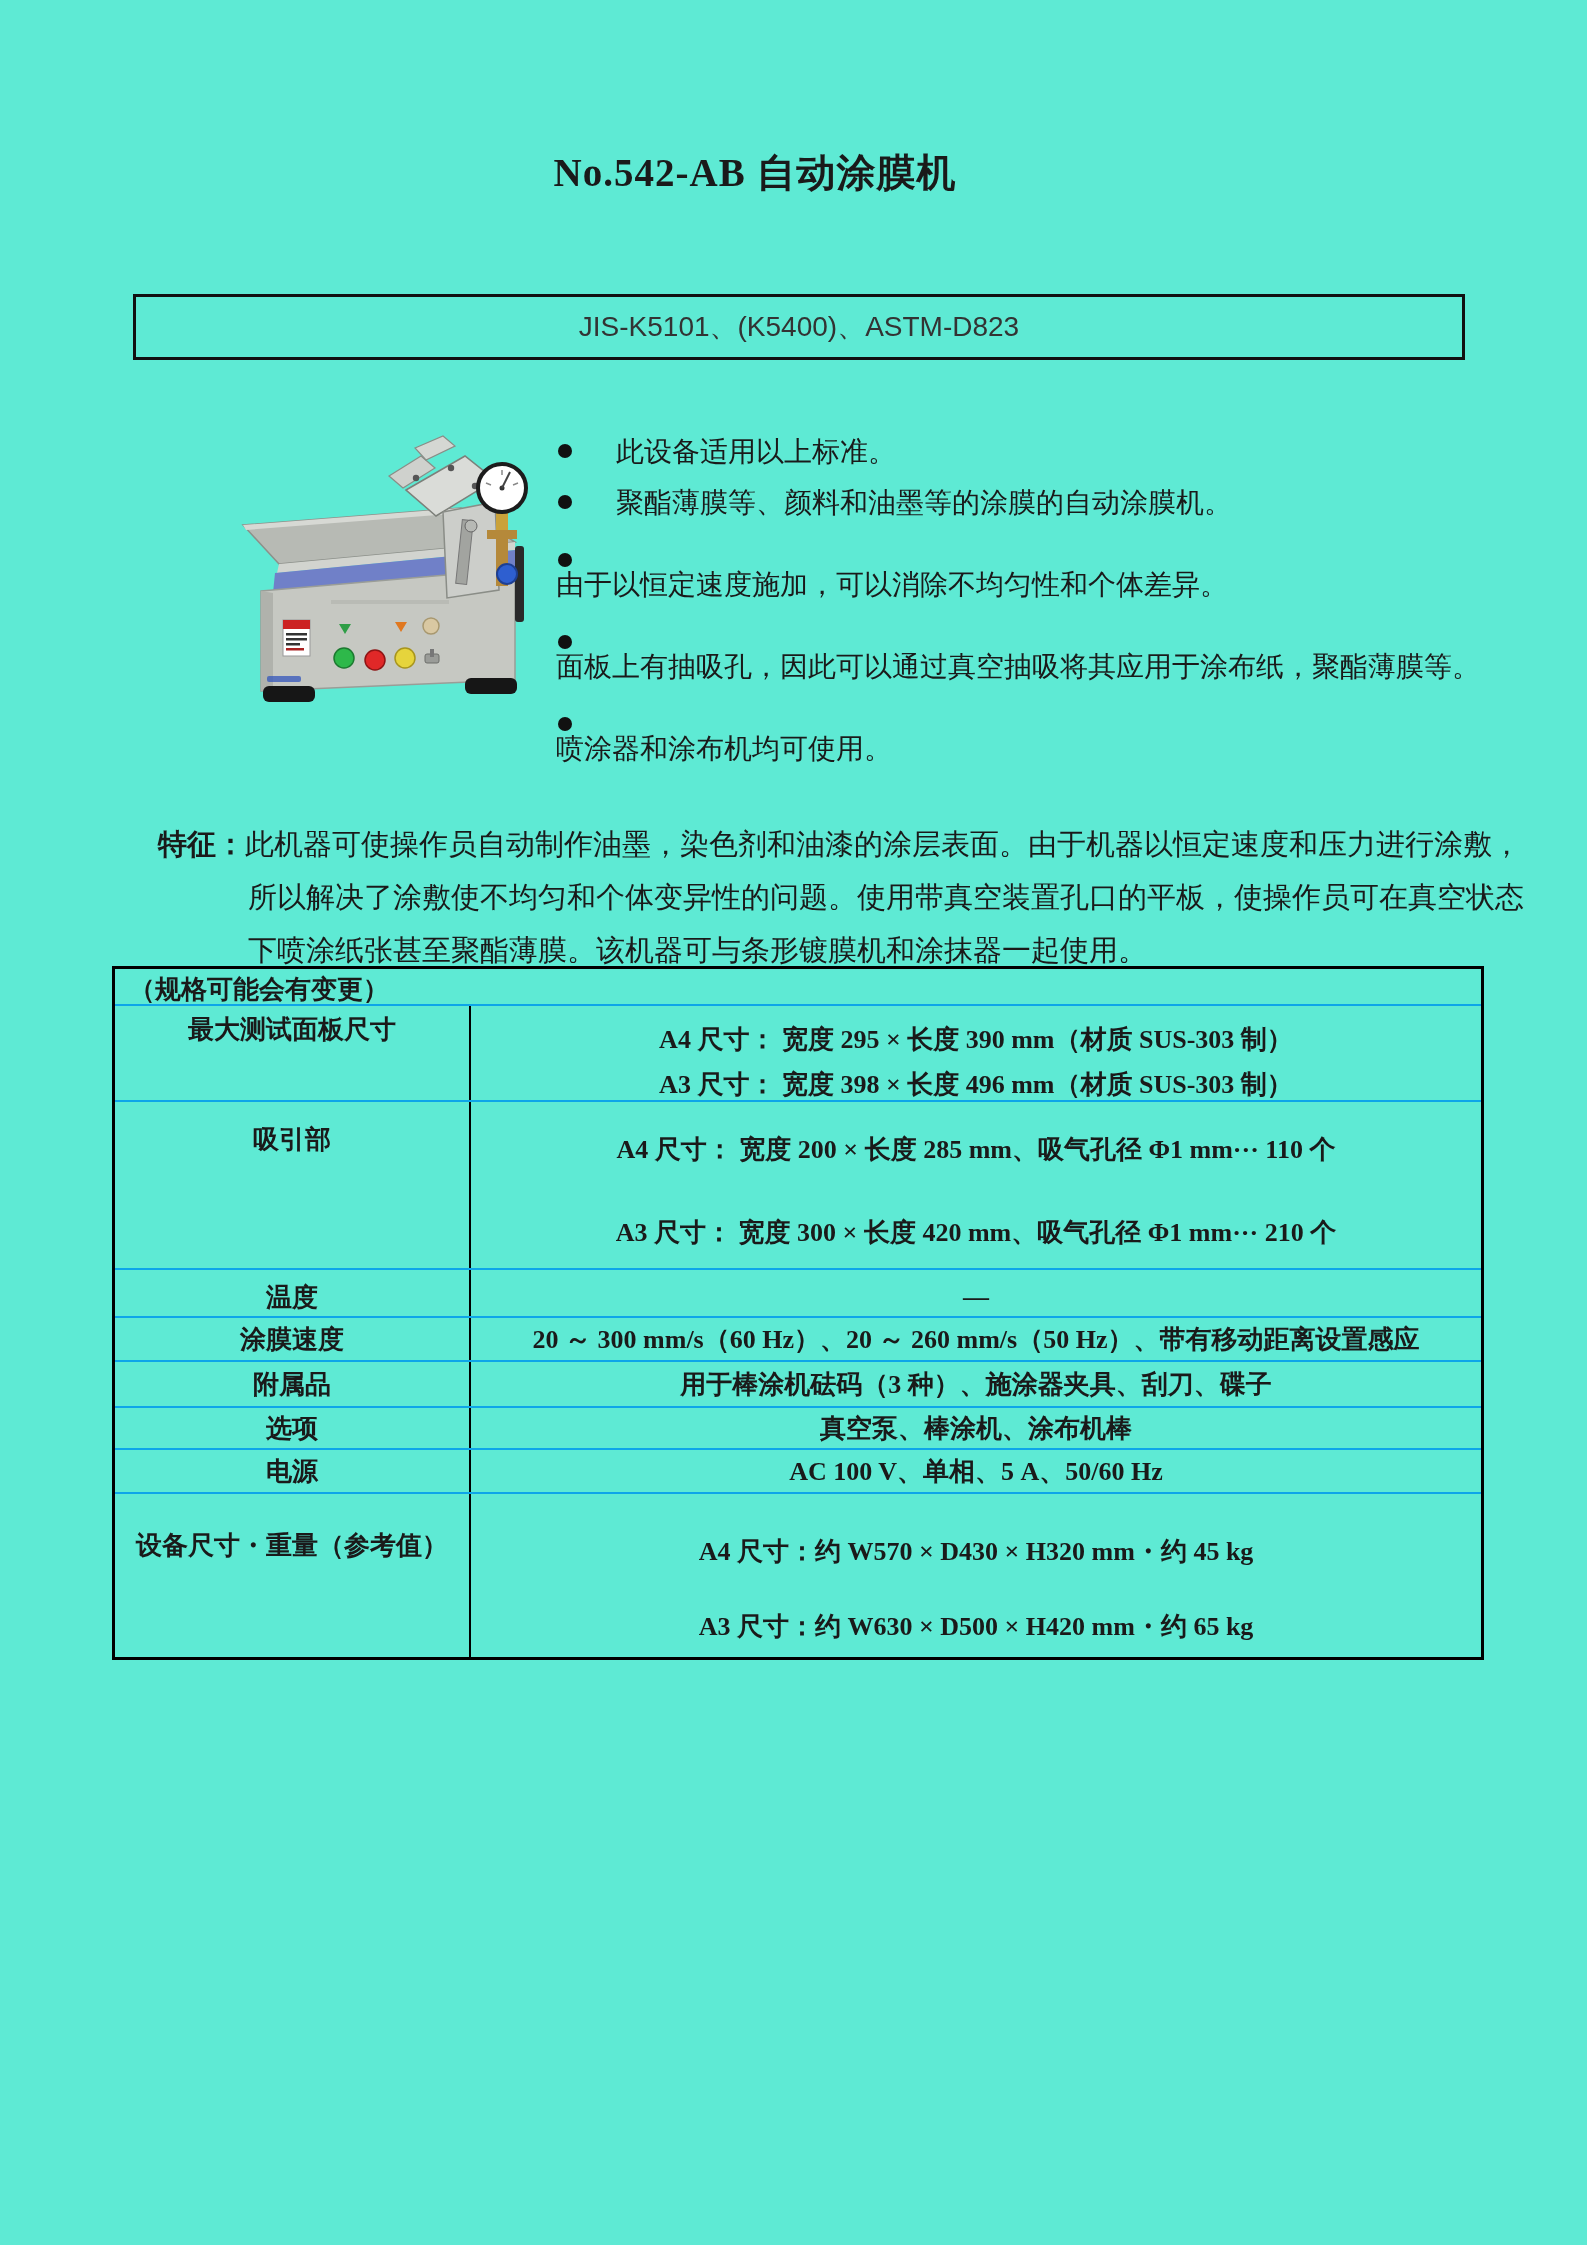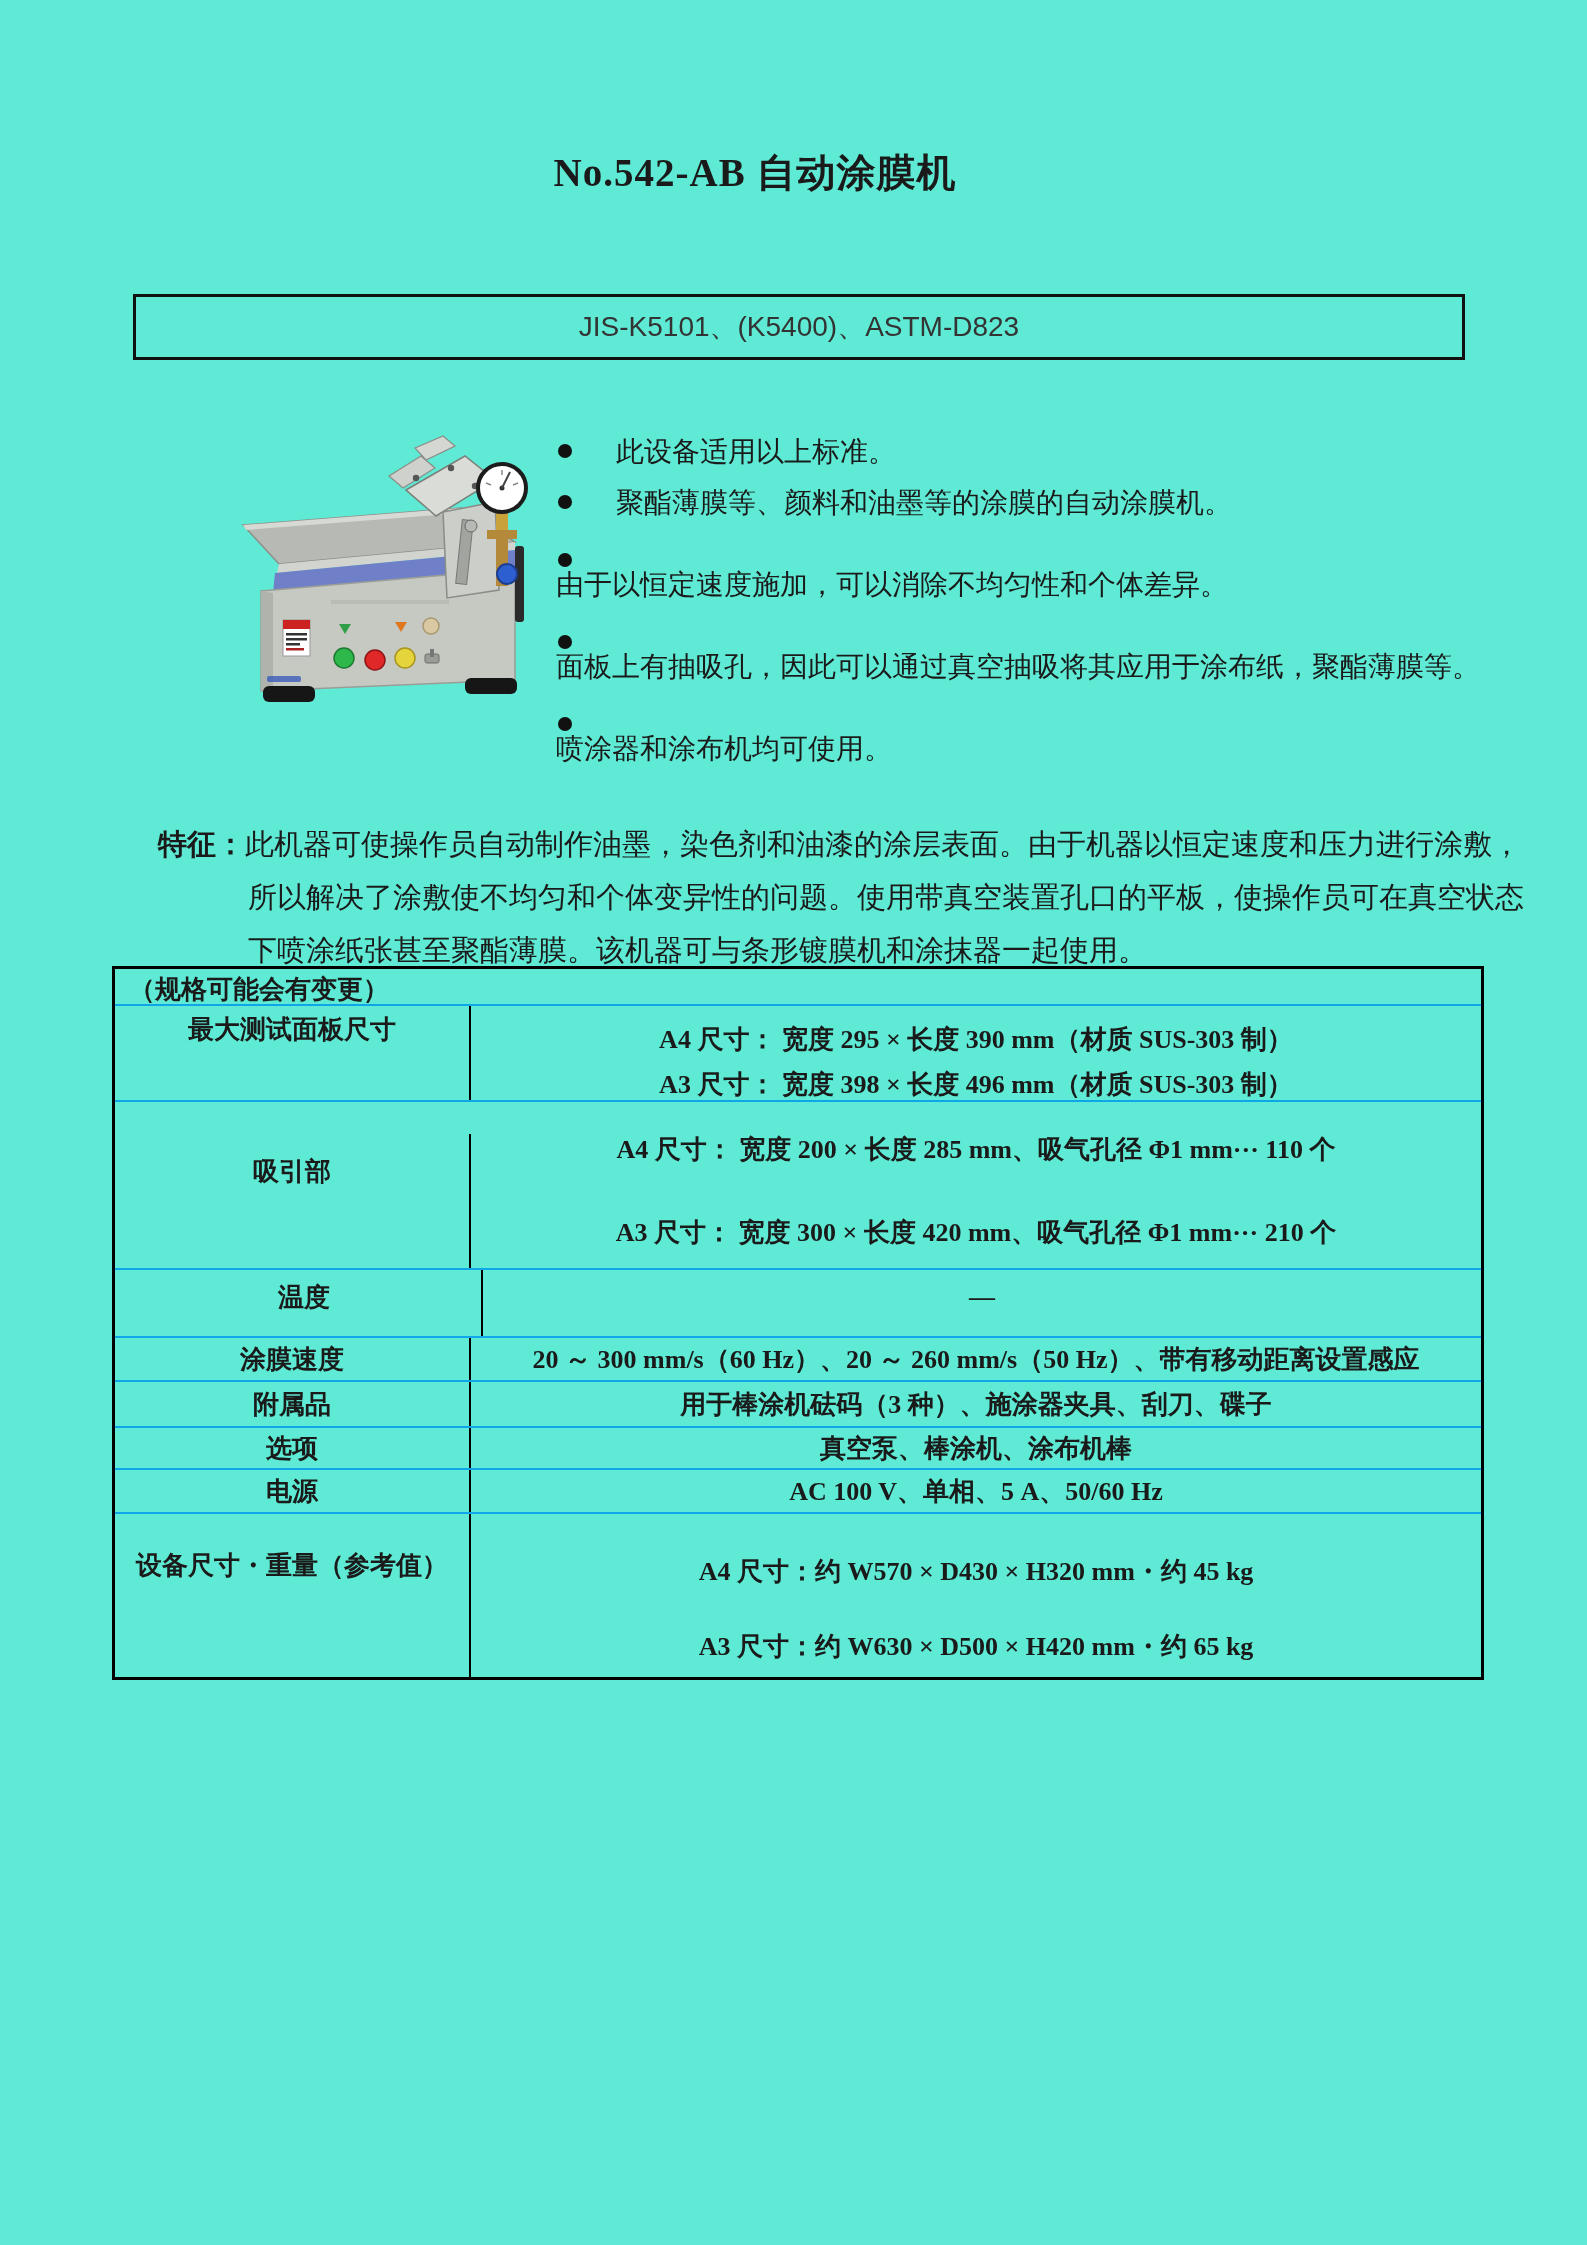--- a/index.html
+++ b/index.html
@@ -55,23 +55,23 @@
   .spec-note{height:35px;padding:3px 0 0 14px;font-weight:bold;}
   .cell-label{
     width:356px;border-right:2px solid #000;
     text-align:center;font-weight:bold;flex:0 0 356px;
   }
   .cell-value{flex:1;text-align:center;font-weight:bold;}
   .v-line{width:100%;}
 
   .r0{height:96px;}  .r0 .cell-label{padding-top:6px;}
   .r0 .v-line.l1{margin-top:16px;} .r0 .v-line.l2{margin-top:10px;}
-  .r1{height:168px;} .r1 .cell-label{padding-top:20px;margin-top:32px;}
+  .r1{height:168px;} .r1 .cell-label{padding-top:20px;}
   .r1 .v-line.l1{margin-top:30px;} .r1 .v-line.l2{margin-top:48px;}
-  .r2{height:68px;padding-left:12px;}  .r2 .cell-label{padding-top:10px;}
+  .r2{height:48px;}  .r2 .cell-label{padding-top:10px;}
   .r2 .cell-value{padding-top:12px;}
   .rc{display:flex;} .rc .cell-label,.rc .cell-value{display:flex;align-items:center;justify-content:center;}
   .r3{height:44px;} .r4{height:46px;} .r5{height:42px;} .r6{height:44px;}
   .r7{height:165px;} .r7 .cell-label{padding-top:34px;}
   .r7 .v-line.l1{margin-top:40px;} .r7 .v-line.l2{margin-top:40px;}
 </style>
 </head>
 <body>
 
 <div class="page">

